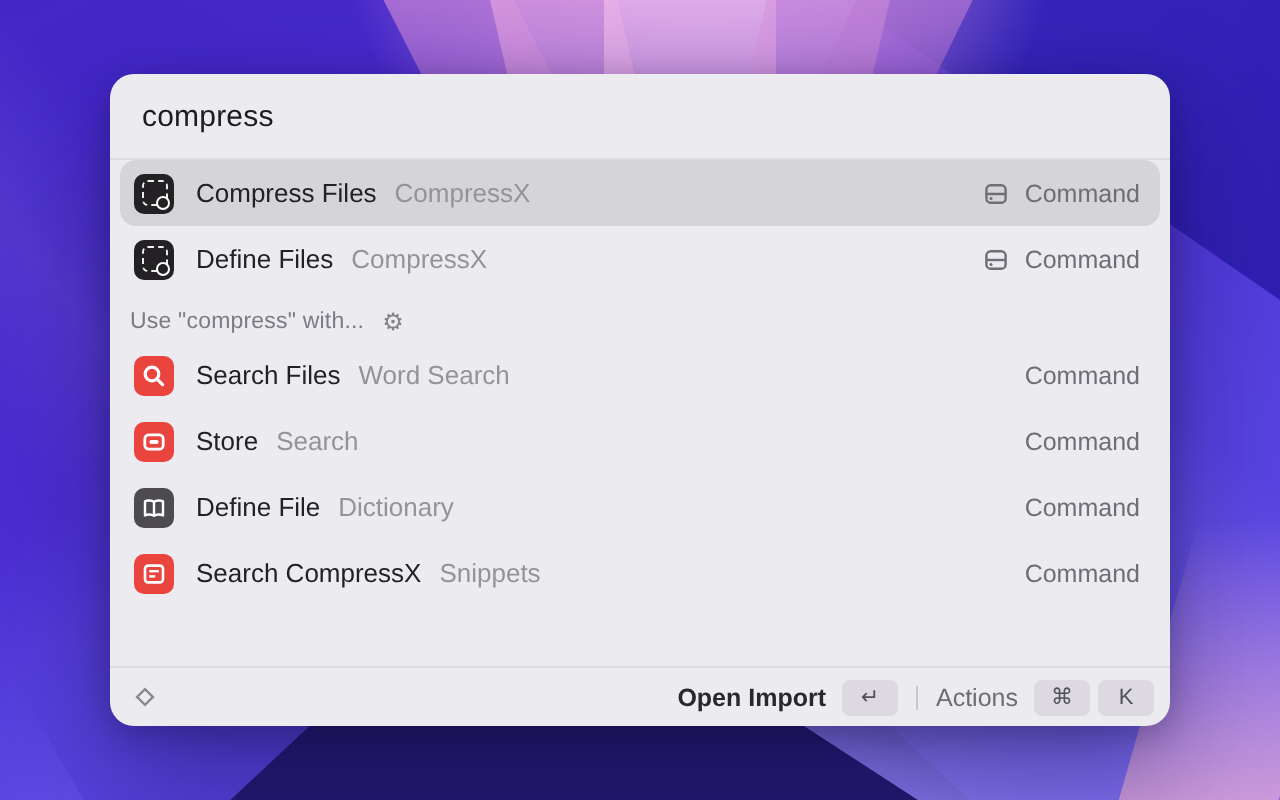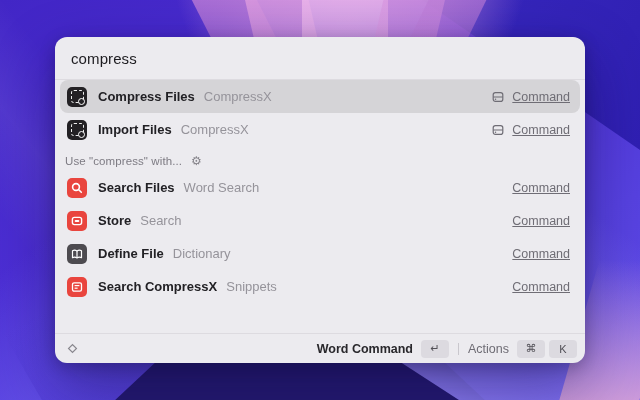--- a/index.html
+++ b/index.html
@@ -52,25 +52,25 @@
   .row.selected{background:#D5D4D7;}
   .app-icon{width:20px;height:20px;border-radius:5px;flex:0 0 auto;margin-right:11px;
     display:flex;align-items:center;justify-content:center;position:relative;}
   .app-icon.dark{background:#232124;}
   .app-icon.red{background:#E9453E;}
   .app-icon.gray{background:#4D4B50;}
   .cx-dash{position:absolute;left:3.5px;top:3.5px;right:3.5px;bottom:3.5px;
     border:1px dashed rgba(255,255,255,0.92);border-radius:3px;}
   .cx-dot{position:absolute;right:2px;bottom:2px;width:7px;height:7px;border-radius:50%;
     background:#232124;border:1.5px solid #fff;box-sizing:border-box;}
-  .row .title{font-size:13px;font-weight:700;color:#222125;white-space:nowrap;}
+  .row .title{font-size:13px;font-weight:400;color:#222125;white-space:nowrap;}
   .row .subtitle{font-size:13px;color:#95939a;margin-left:9px;white-space:nowrap;}
   .row .spacer{flex:1;}
   .row .disk{margin-right:7px;flex:0 0 auto;display:block;}
-  .row .accessory{font-size:12.5px;color:#6f6d75;text-decoration:underline;}
+  .row .accessory{font-size:12.5px;color:#6f6d75;}
 
   .footer{flex:0 0 auto;height:29px;border-top:1px solid #DDDBE0;display:flex;align-items:center;padding:0 8px 0 10px;}
   .footer .f-spacer{flex:1;}
   .footer .action-label{font-size:12.5px;font-weight:700;color:#29282c;margin-right:8px;}
   .footer .keycap{height:18px;min-width:20px;padding:0 4px;border-radius:4px;background:#DCDAE0;
     display:flex;align-items:center;justify-content:center;font-size:11px;color:#525057;}
   .footer .vsep{width:1px;height:12px;background:#C9C7CD;margin:0 9px;}
   .footer .actions-label{font-size:12.5px;color:#6e6c74;margin-right:8px;}
   .footer .keycap + .keycap{margin-left:4px;}
 </style>
@@ -116,21 +116,21 @@
         <circle cx="4.5" cy="9.2" r="0.75" fill="#6f6d75"></circle>
       </svg>
       <span class="accessory">Command</span>
     </div>
 
     <div class="row">
       <span class="app-icon dark">
         <span class="cx-dash"></span>
         <span class="cx-dot"></span>
       </span>
-      <span class="title">Import Files</span>
+      <span class="title">Define Files</span>
       <span class="subtitle">CompressX</span>
       <span class="spacer"></span>
       <svg class="disk" width="14" height="14" viewBox="0 0 14 14">
         <rect x="2.2" y="2.6" width="9.6" height="8.8" rx="2.2" fill="none" stroke="#6f6d75" stroke-width="1.2"></rect>
         <line x1="2.2" y1="7" x2="11.8" y2="7" stroke="#6f6d75" stroke-width="1.2"></line>
         <circle cx="4.5" cy="9.2" r="0.75" fill="#6f6d75"></circle>
       </svg>
       <span class="accessory">Command</span>
     </div>
 
@@ -192,21 +192,21 @@
       <span class="accessory">Command</span>
     </div>
 
   </div>
 
   <div class="footer">
     <svg width="15" height="15" viewBox="0 0 15 15">
       <rect x="4.7" y="4.7" width="5.6" height="5.6" fill="none" stroke="#8a888f" stroke-width="1.2" transform="rotate(45 7.5 7.5)"></rect>
     </svg>
     <span class="f-spacer"></span>
-    <span class="action-label">Word Command</span>
+    <span class="action-label">Open Import</span>
     <span class="keycap">↵</span>
     <span class="vsep"></span>
     <span class="actions-label">Actions</span>
     <span class="keycap">⌘</span>
     <span class="keycap">K</span>
   </div>
 
 </div>
 
 </body></html>

